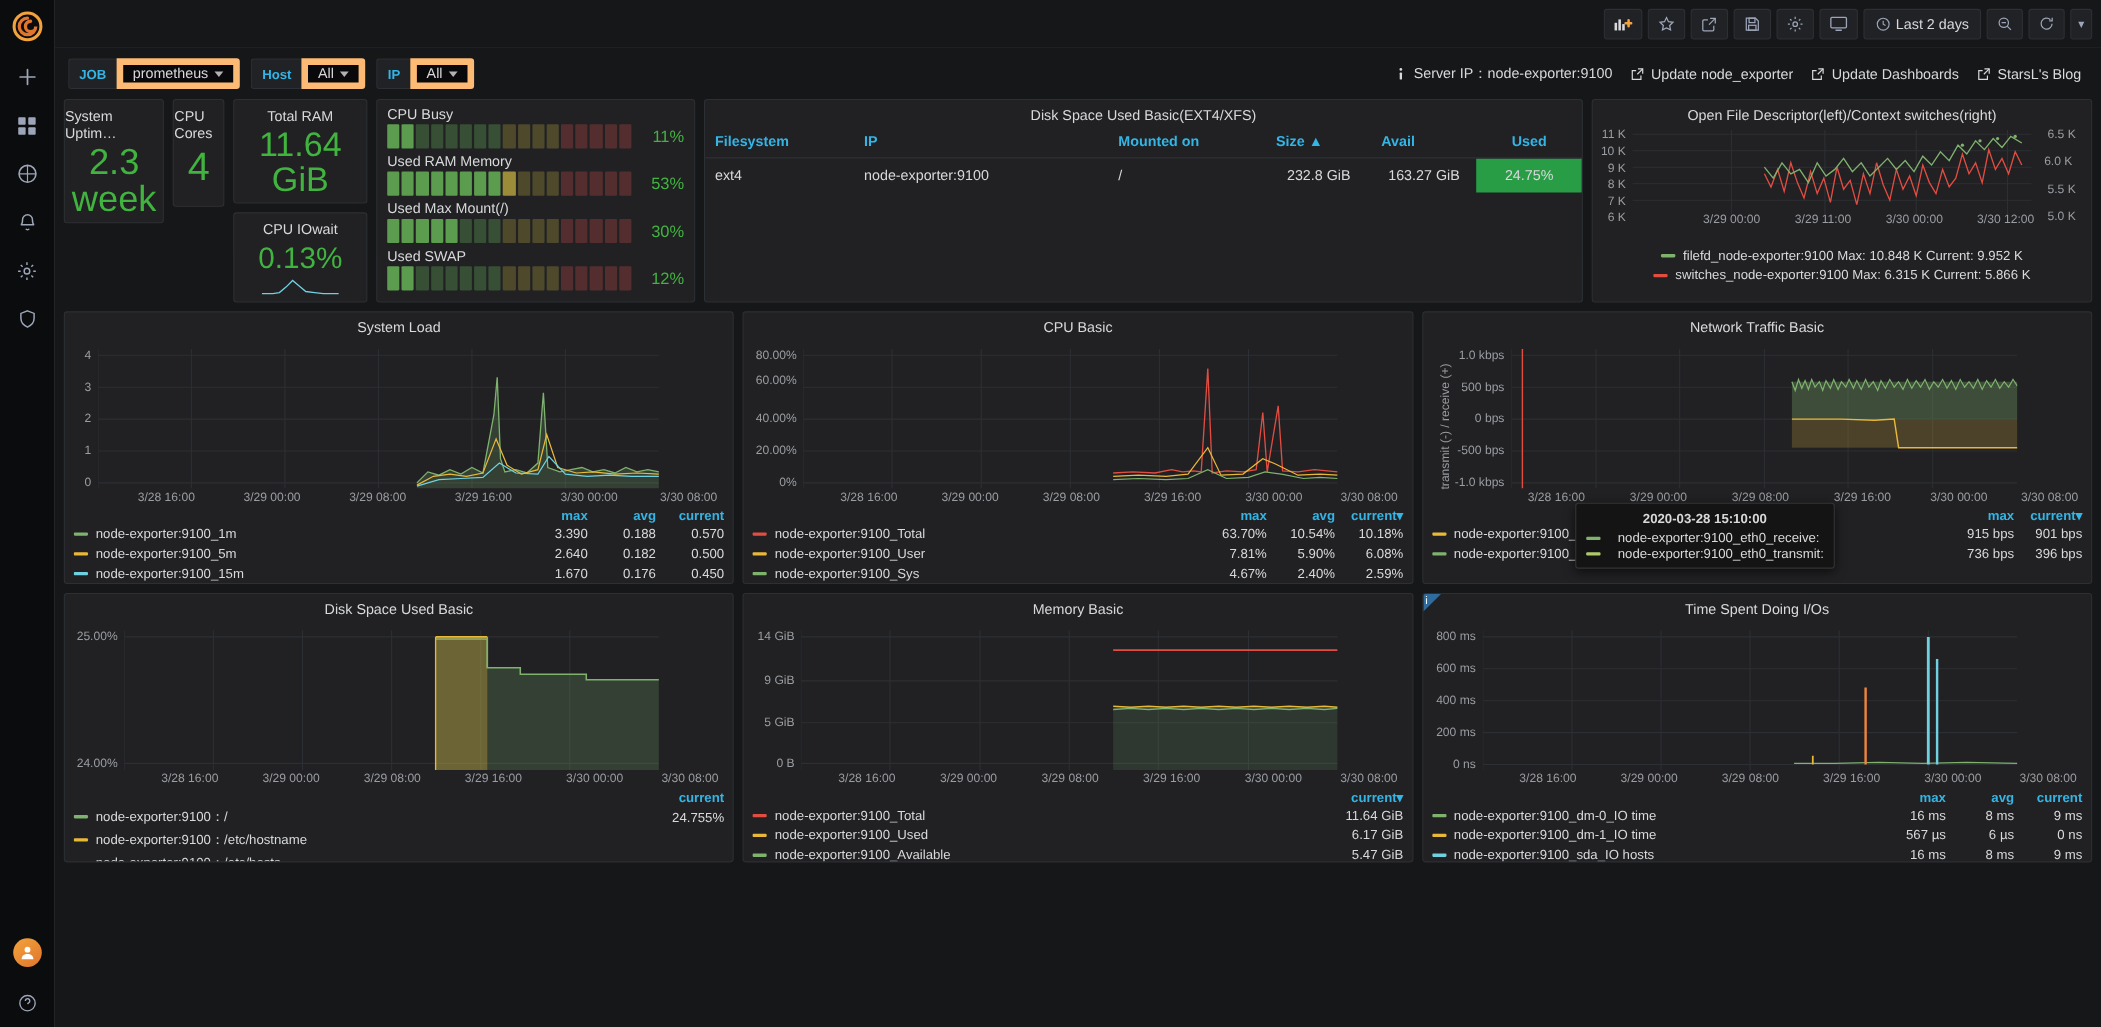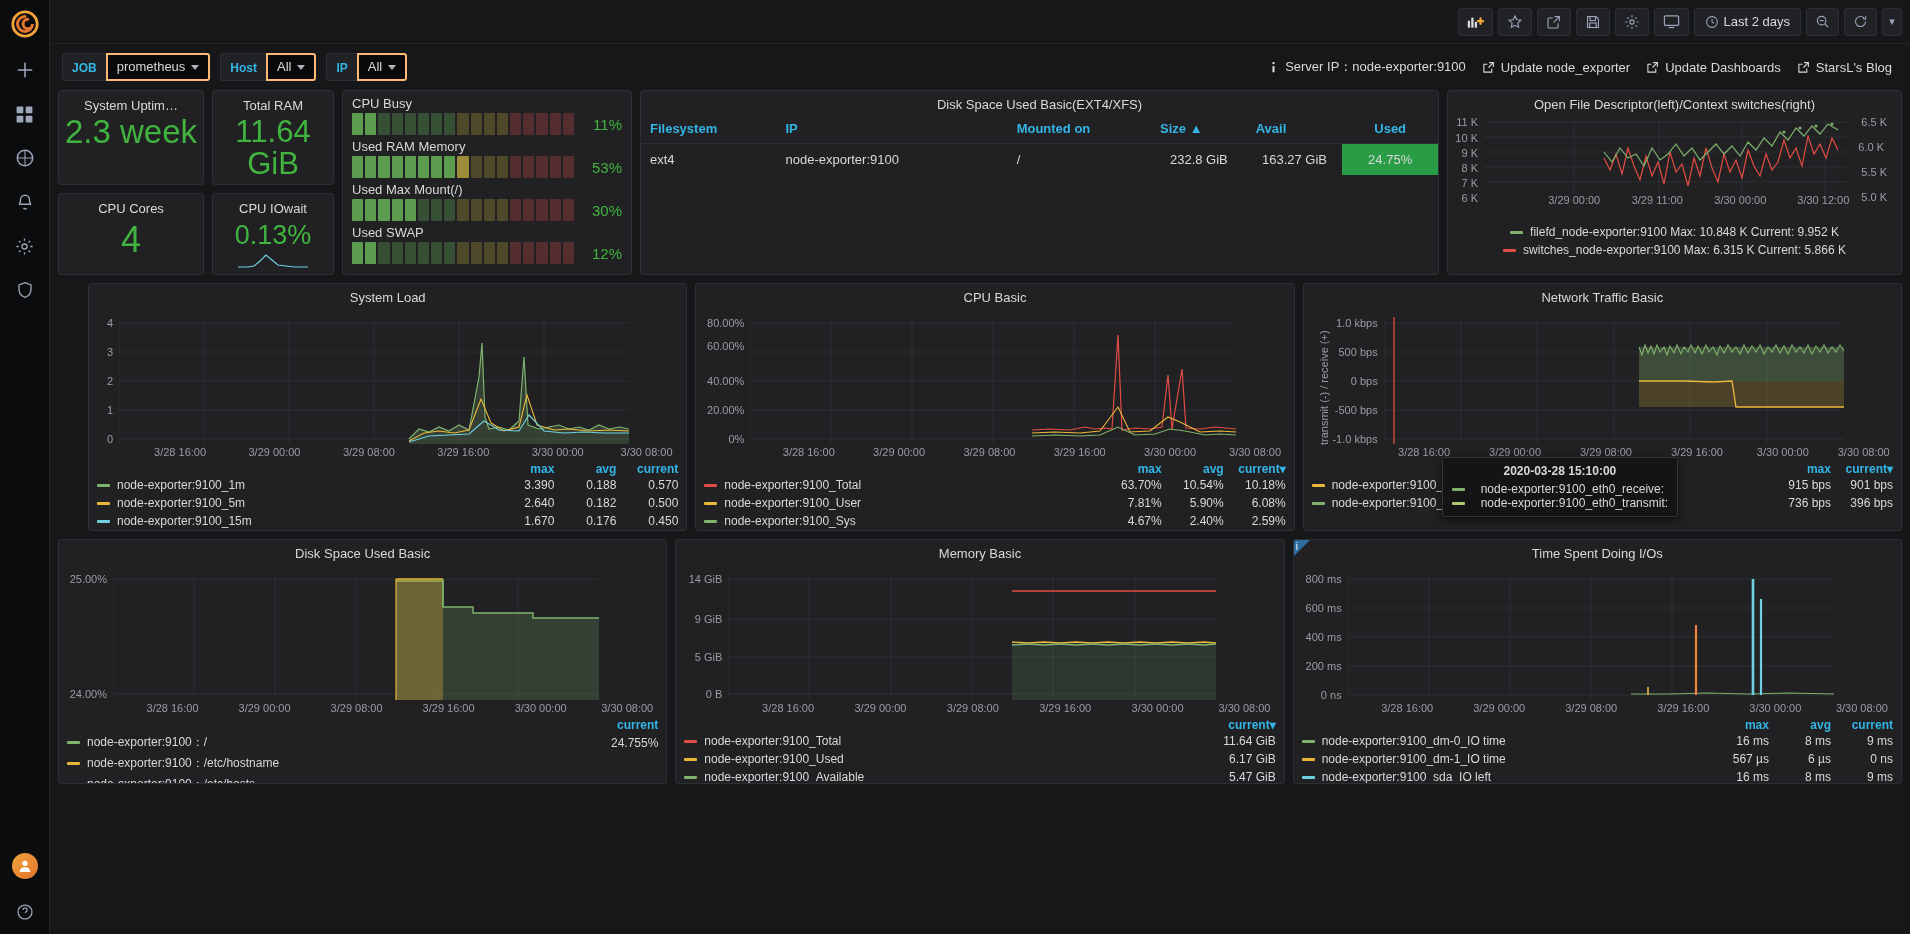--- a/index.html
+++ b/index.html
@@ -62,21 +62,21 @@
   }
   .var { display:flex; align-items:center; }
   .var-label {
     background:#202226; color:#33b5e5; font-size:12px; font-weight:bold;
     padding:0 9px; height:28px; line-height:28px;
     border:1px solid #2c2f33; border-right:none; border-radius:3px 0 0 3px;
   }
   .var-value {
     background:#09090b; color:#d8d9da; font-size:13px;
     padding:0 9px; height:28px; line-height:28px;
-    border:2px solid #fdba74; border-radius:0 3px 3px 0;
+    border:6px solid #fdba74; border-radius:0 3px 3px 0;
     display:flex; align-items:center; gap:6px; cursor:pointer;
   }
   .links { margin-left:auto; display:flex; align-items:center; gap:16px; padding-right:6px; }
   .dlink { display:flex; align-items:center; gap:6px; color:#d8d9da; font-size:13px; cursor:pointer; }
 
   
   .canvas { flex:1 1 auto; padding:0 8px 8px 8px; overflow:hidden; }
   .row { display:flex; gap:8px; margin-bottom:8px; }
 
   .panel {
@@ -338,21 +338,21 @@
             </svg>
           <span>StarsL's Blog</span>
         </div>
       </div>
     </div>
 
     <div class="canvas">
 
       <div class="row" style="height:185px;">
 
-        <div style="display:flex;flex-direction:column;gap:8px;width:146px;flex:0 0 146px;">
+        <div style="display:flex;flex-direction:row;gap:8px;width:146px;flex:0 0 146px;">
           <div class="panel stat" style="height:113px;">
             <div class="stat-title">System Uptim…</div>
             <div class="stat-value" style="font-size:33px;padding-top:2px;">2.3 week</div>
           </div>
           <div class="panel stat" style="height:98px;">
             <div class="stat-title">CPU Cores</div>
             <div class="stat-value" style="font-size:36px;padding-top:6px;">4</div>
           </div>
         </div>
 
@@ -551,21 +551,21 @@
               <span>filefd_node-exporter:9100  Max: 10.848 K  Current: 9.952 K</span>
             </div>
             <div style="display:flex;align-items:center;justify-content:center;gap:7px;padding:2px 0;">
               <span class="swatch" style="background:#e24d42"></span>
               <span>switches_node-exporter:9100  Max: 6.315 K  Current: 5.866 K</span>
             </div>
           </div>
         </div>
       </div>
 
-      <div class="row" style="height:248px;margin-left:30px;">
+      <div class="row" style="height:248px;">
 
         <div class="panel" style="flex:1 1 0;">
           <div class="panel-title">System Load</div>
           <div class="graph-wrap" style="height:155px;">
             <div class="axis-y" style="width:28px;">
               <span style="top:16px">4</span>
               <span style="top:45px">3</span>
               <span style="top:74px">2</span>
               <span style="top:103px">1</span>
               <span style="top:132px">0</span>
@@ -981,21 +981,21 @@
                   <span class="swatch" style="background:#eab839"></span>
                   <span>node-exporter:9100_dm-1_IO time</span>
                 </span>
               <span class="legend-col">567 µs</span>
               <span class="legend-col">6 µs</span>
               <span class="legend-col">0 ns</span>
             </div>
             <div class="legend-row">
               <span class="legend-name">
                   <span class="swatch" style="background:#6ed0e0"></span>
-                  <span>node-exporter:9100_sda_IO left</span>
+                  <span>node-exporter:9100_sda_IO hosts</span>
                 </span>
               <span class="legend-col">16 ms</span>
               <span class="legend-col">8 ms</span>
               <span class="legend-col">9 ms</span>
             </div>
           </div>
         </div>
       </div>
 
     </div>

